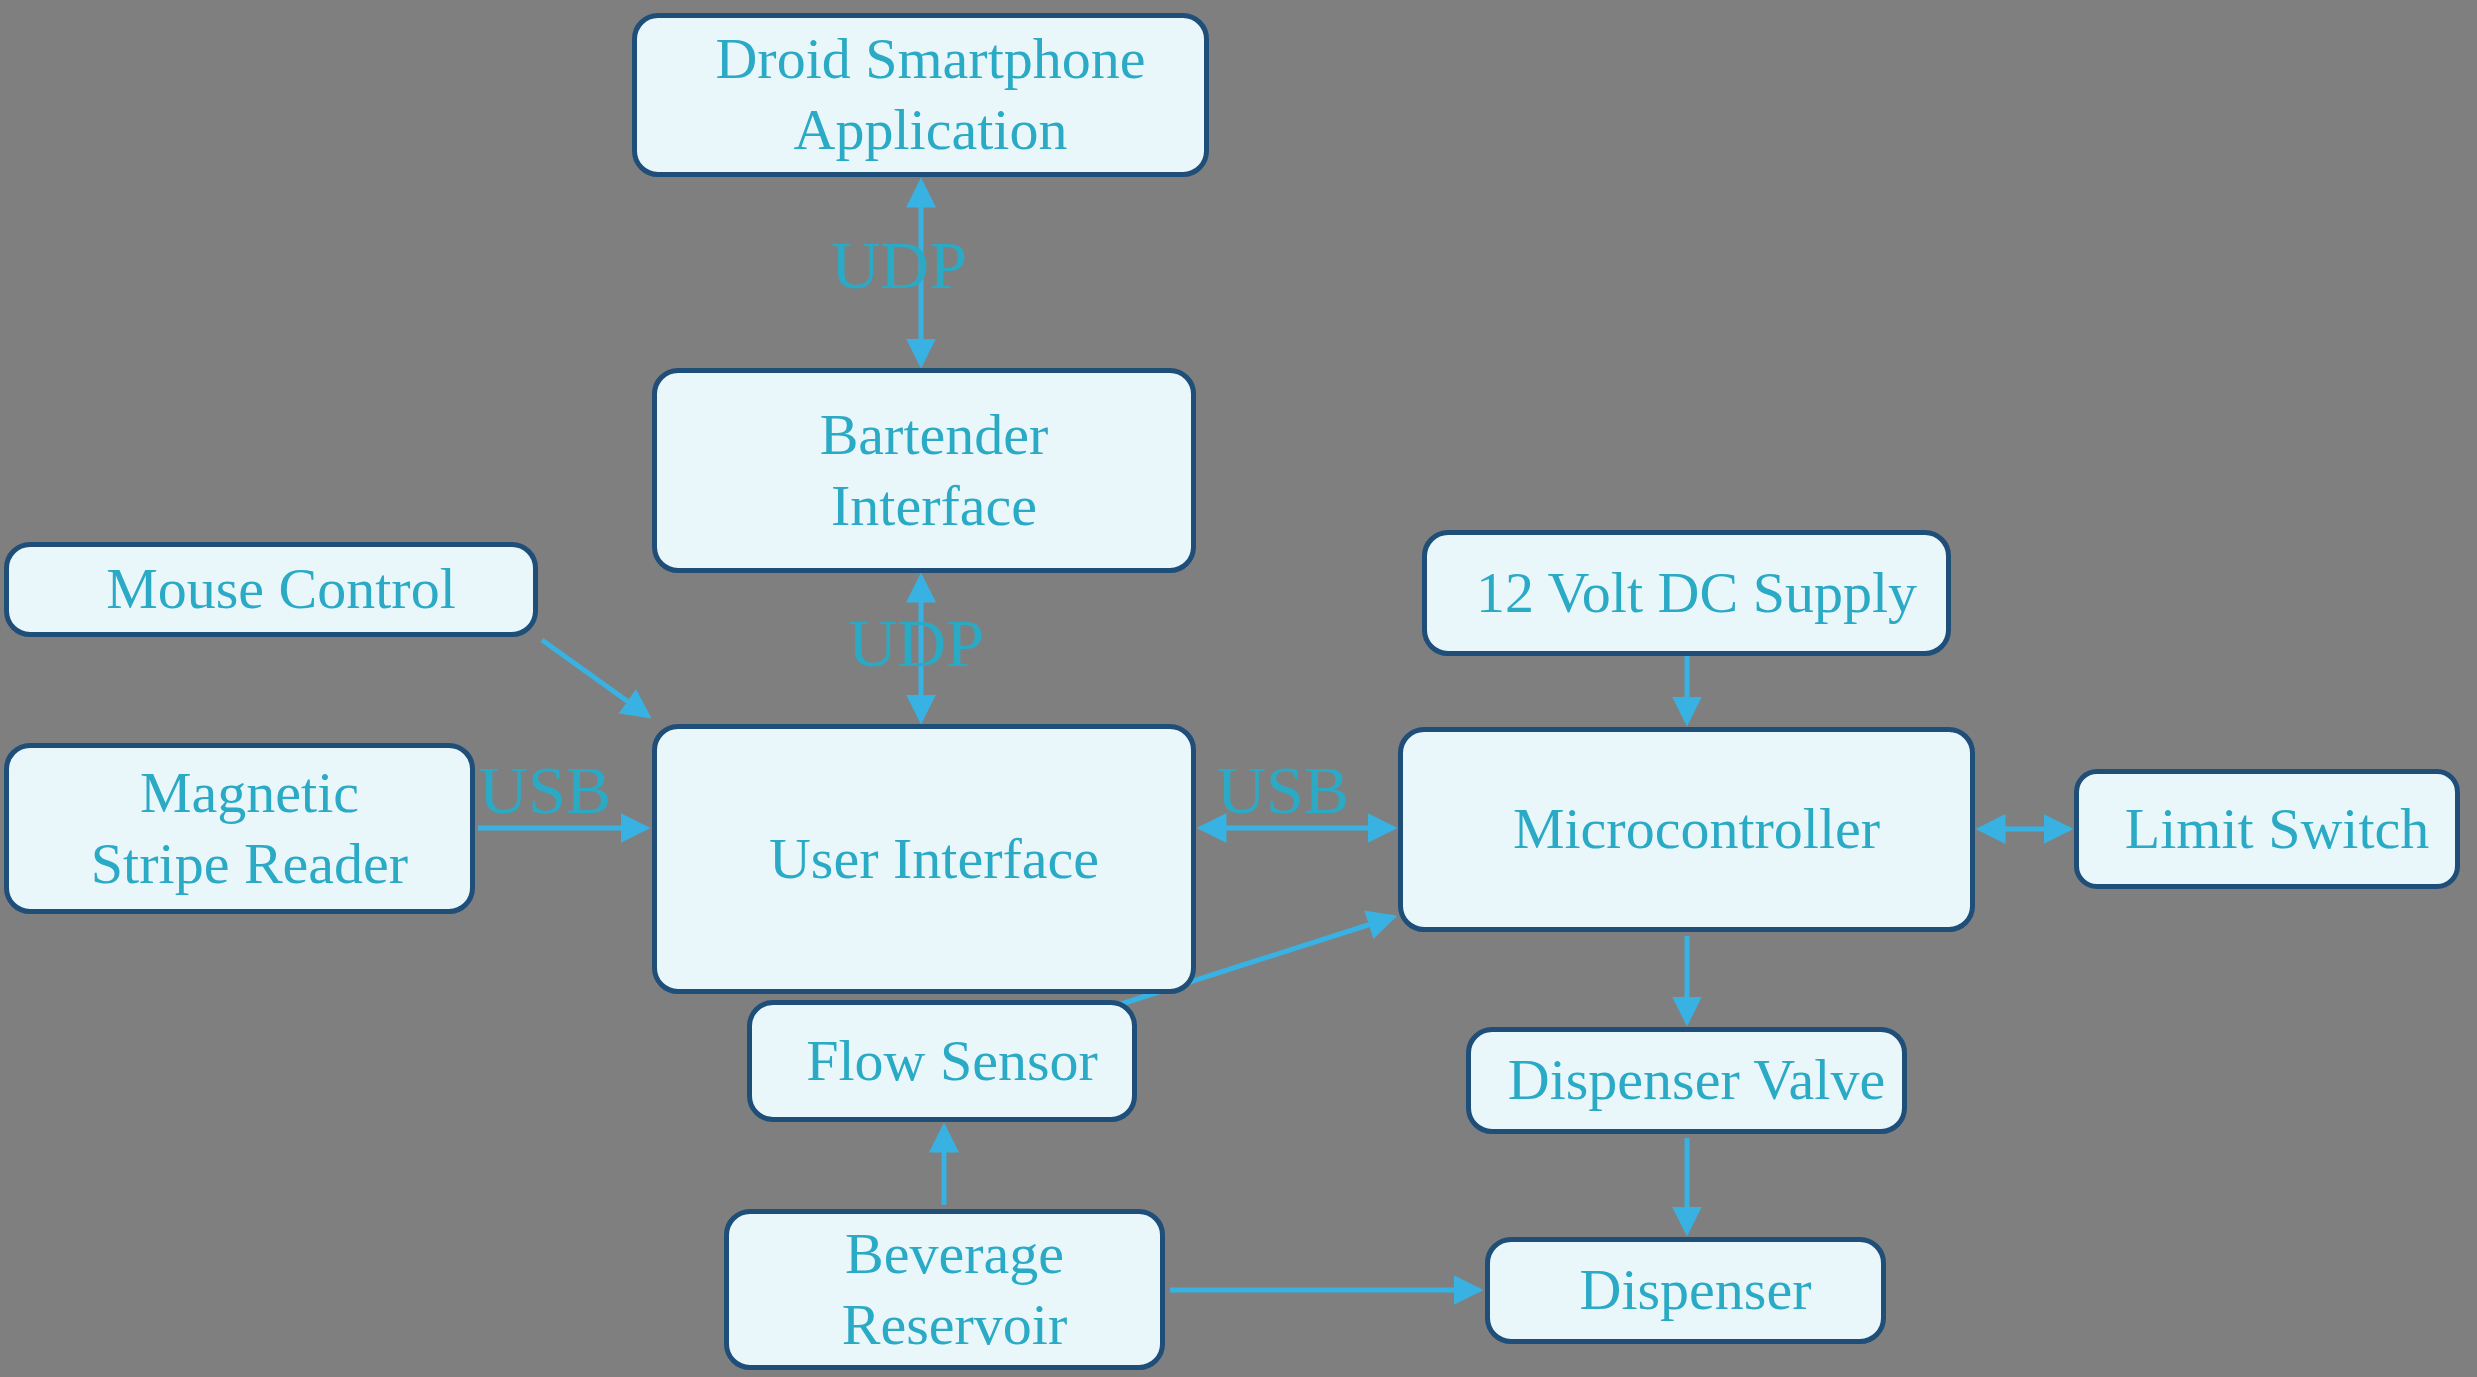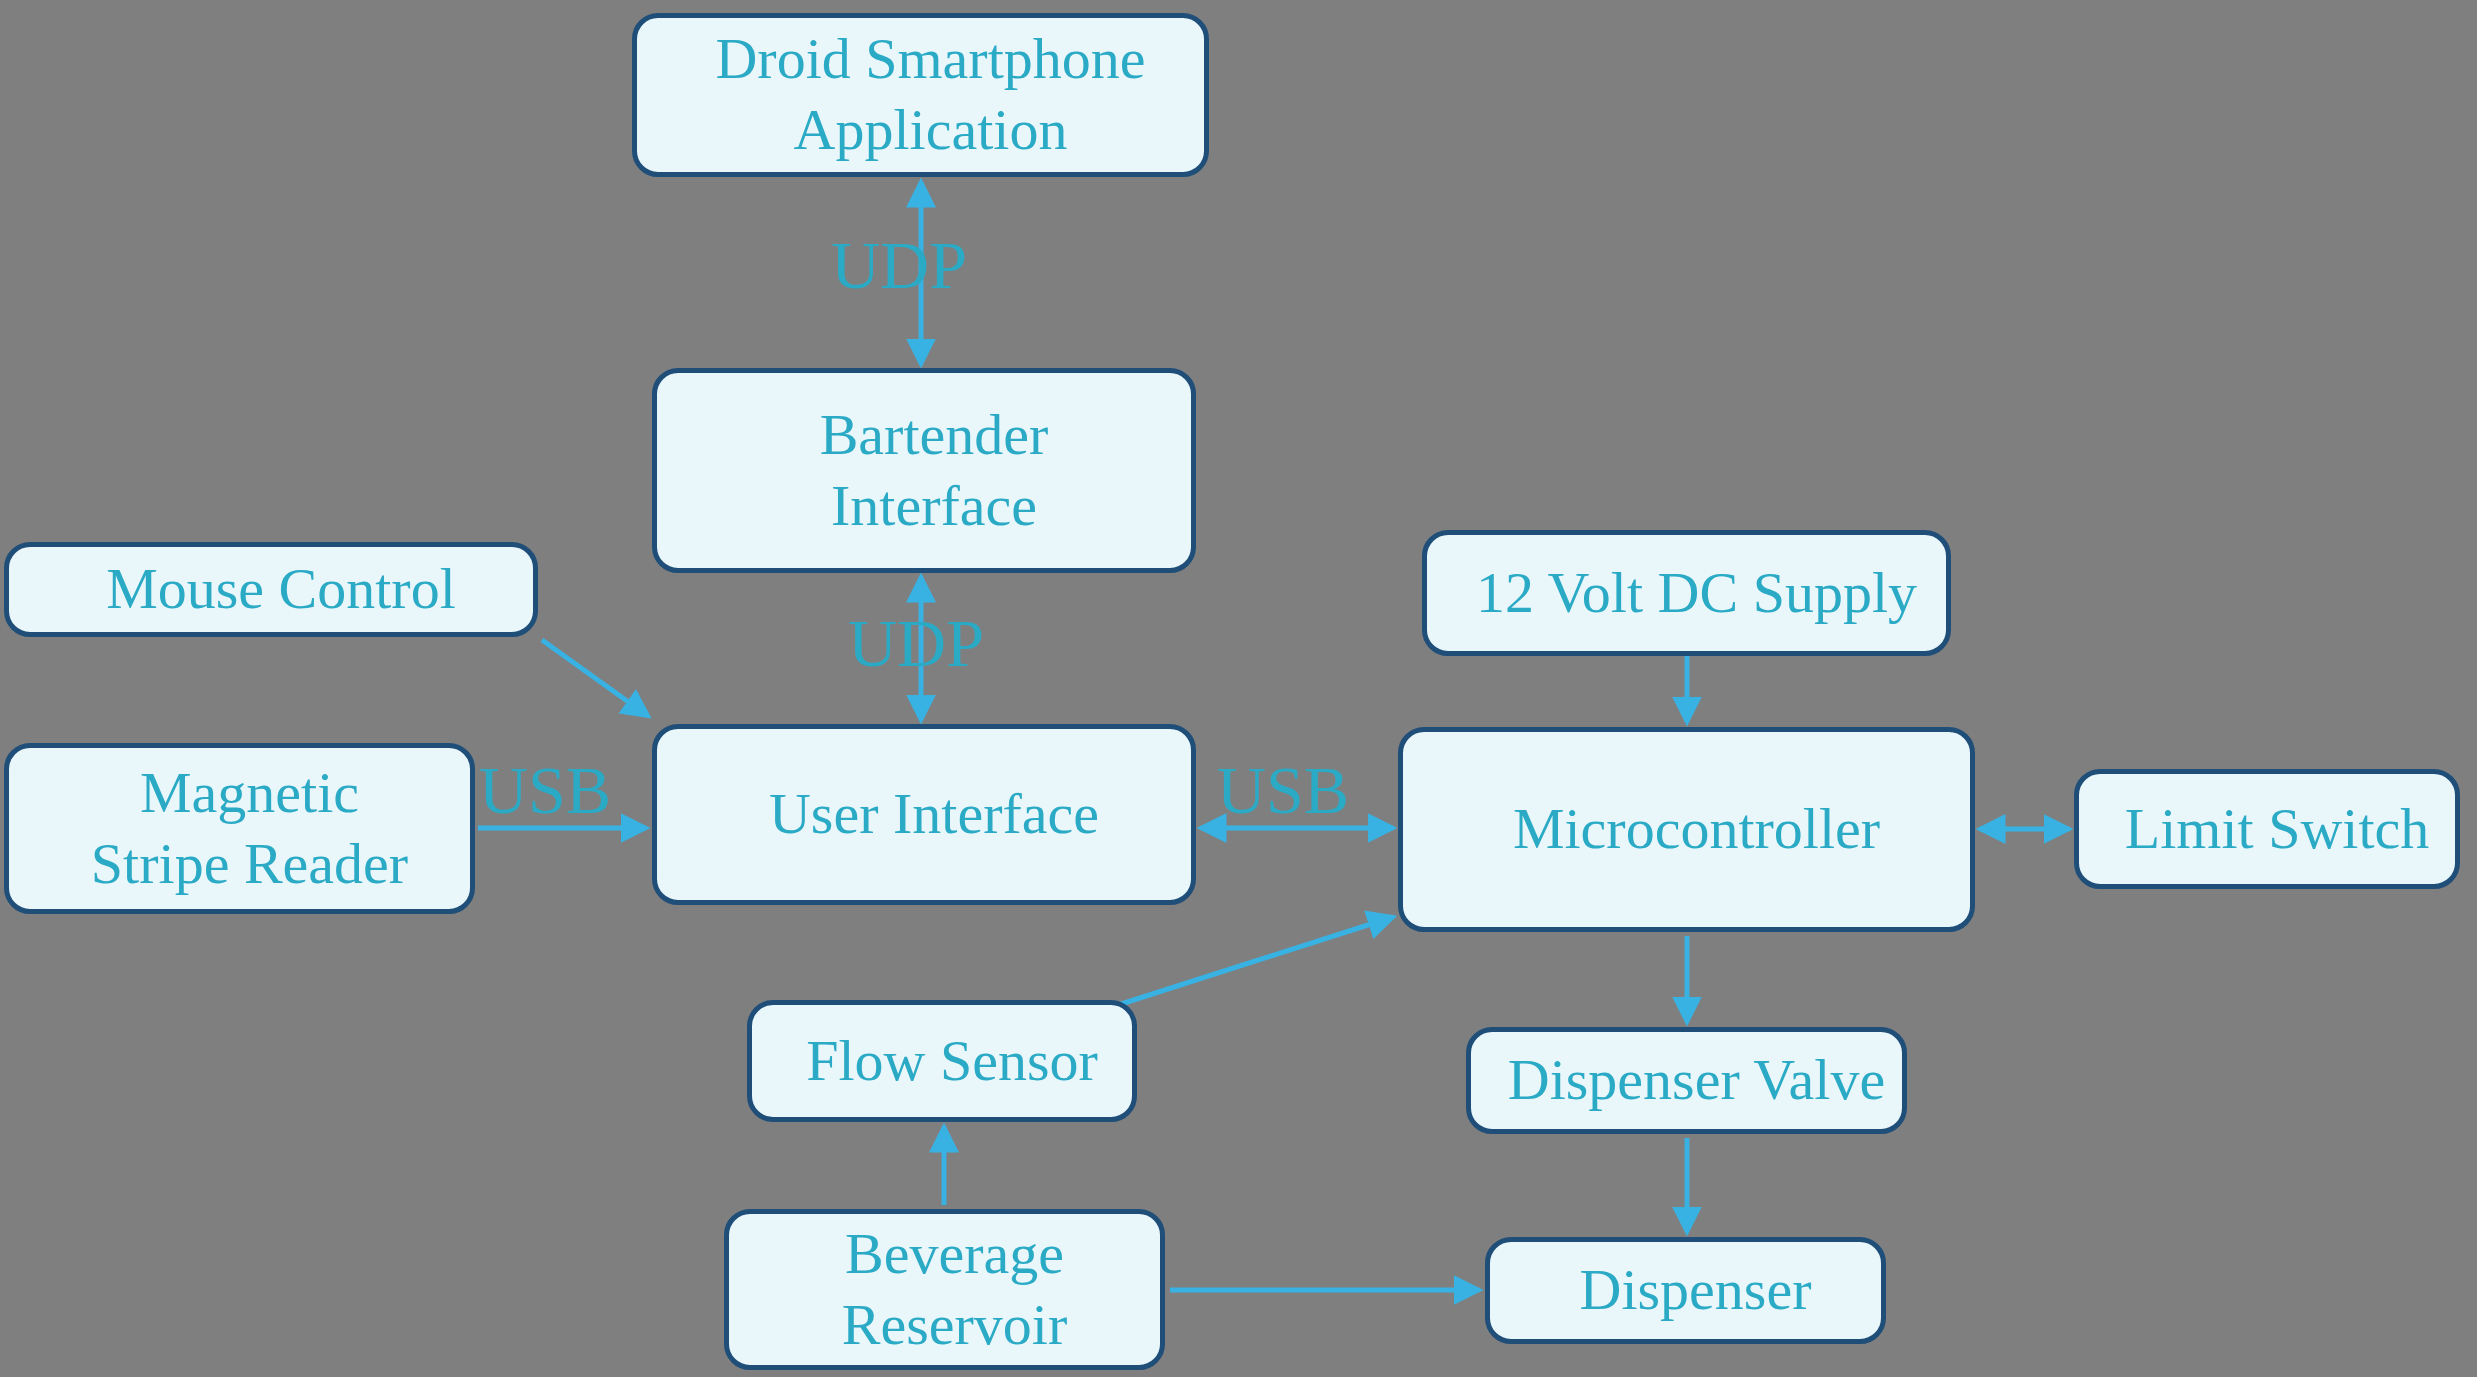--- a/index.html
+++ b/index.html
@@ -51,24 +51,24 @@
     stroke: var(--arrow, #38b2e3);
     stroke-width: 5;
   }
   #ah path { fill: var(--arrow, #38b2e3); }
 
   
   #node-droid     { left:  632px; top:   13px; width: 577px; height: 164px; }
   #node-bartender { left:  652px; top:  368px; width: 544px; height: 205px; }
   #node-mouse     { left:    4px; top:  542px; width: 534px; height:  95px; justify-content: center; }
   #node-msr       { left:    4px; top:  743px; width: 471px; height: 171px; }
-  #node-ui        { left:  652px; top:  724px; width: 544px; height: 181px; }
+  #node-ui        { left:  652px; top:  724px; width: 544px; height: 270px; }
   #node-dc        { left: 1422px; top:  514px; width: 529px; height: 126px; margin-top: 16px; }
   #node-micro     { left: 1398px; top:  727px; width: 577px; height: 205px; }
-  #node-limit     { left: 2074px; top:  769px; width: 386px; height: 120px; }
+  #node-limit     { left: 2074px; top:  769px; width: 386px; height: 120px; border-radius: 23px; }
   #node-flow      { left:  747px; top: 1000px; width: 390px; height: 122px; }
   #node-solenoid  { left: 1466px; top: 1027px; width: 441px; height: 107px; }
   #node-beverage  { left:  724px; top: 1209px; width: 441px; height: 161px; }
   #node-dispenser { left: 1485px; top: 1237px; width: 401px; height: 107px; }
 
   
   #lbl-udp-top    { left:  899px; top:  265px; }
   #lbl-udp-bottom { left:  916px; top:  643px; }
   #lbl-usb-left   { left:  545px; top:  790px; }
   #lbl-usb-right  { left: 1283px; top:  790px; }

